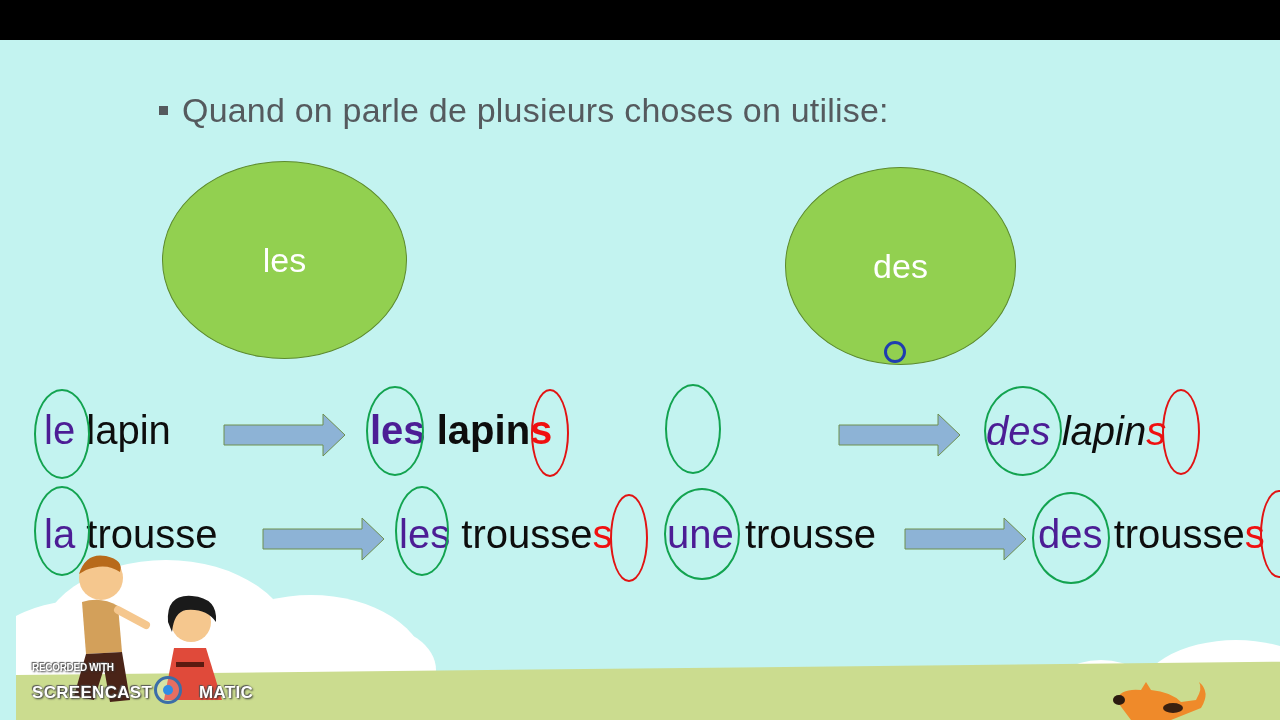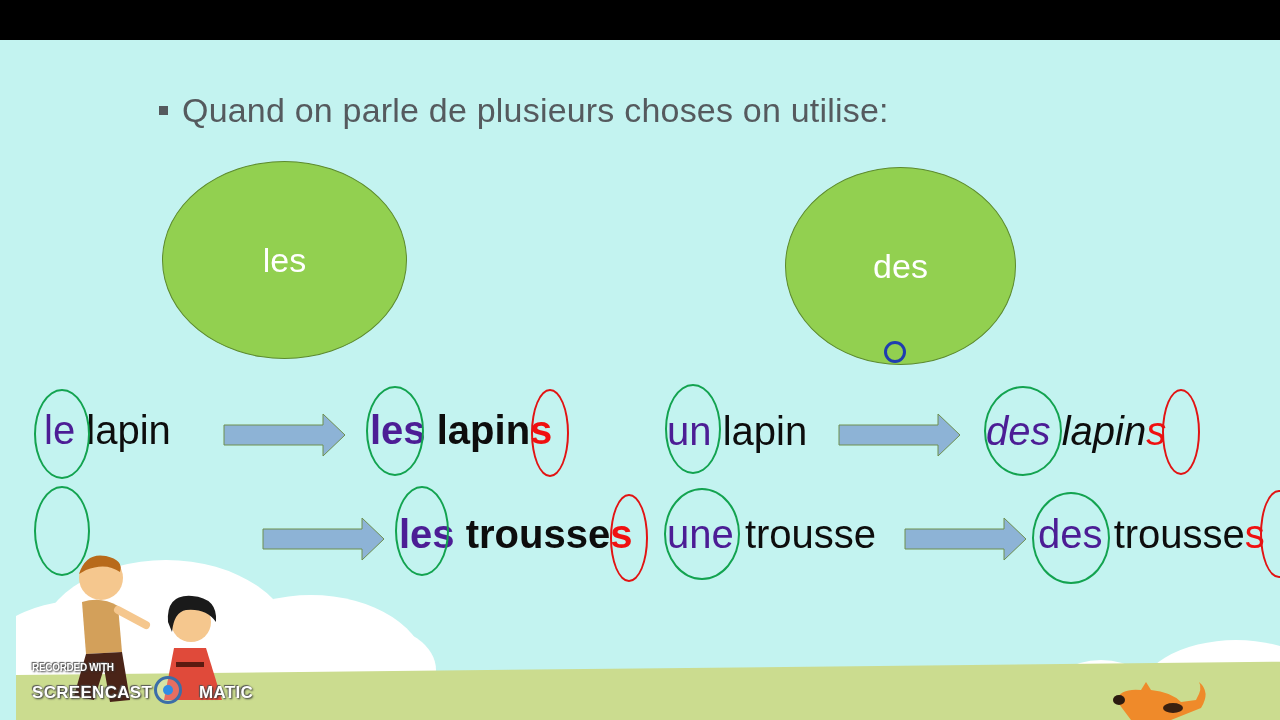--- a/index.html
+++ b/index.html
@@ -102,44 +102,44 @@
     <polygon points="1,12 100,12 100,1 122,22 100,43 100,32 1,32" fill="#8db3d6" stroke="#6f8f4f" stroke-width="1"></polygon>
   </svg>
 
   <div class="phrase" style="left:354px;top:370px;font-weight:bold;">
     <span class="art">les</span>
     <span>lapin</span><span class="pl">s</span>
   </div>
   <div class="ring g" style="left:350px;top:346px;width:58px;height:90px;"></div>
   <div class="ring r" style="left:515px;top:349px;width:38px;height:88px;"></div>
 
-  <div class="phrase" style="left:651px;top:371px;">
-    <span class="art">un</span>
-    <span>lapin</span>
-  </div>
   <div class="ring g" style="left:649px;top:344px;width:56px;height:90px;"></div>
 
   <svg class="arrow" style="left:822px;top:373px;" width="124" height="44" viewBox="0 0 124 44">
     <polygon points="1,12 100,12 100,1 122,22 100,43 100,32 1,32" fill="#8db3d6" stroke="#6f8f4f" stroke-width="1"></polygon>
   </svg>
 
   <div class="phrase" style="left:970px;top:371px;font-style:italic;">
     <span class="art">des</span>
     <span>lapin</span><span class="pl">s</span>
   </div>
   <div class="ring g" style="left:968px;top:346px;width:78px;height:90px;"></div>
   <div class="ring r" style="left:1146px;top:349px;width:38px;height:86px;"></div>
 
+  <div class="phrase" style="left:28px;top:474px;">
+    <span class="art">la</span>
+    <span>trousse</span>
+  </div>
   <div class="ring g" style="left:18px;top:446px;width:56px;height:90px;"></div>
 
   <svg class="arrow" style="left:246px;top:477px;" width="124" height="44" viewBox="0 0 124 44">
     <polygon points="1,12 100,12 100,1 122,22 100,43 100,32 1,32" fill="#8db3d6" stroke="#6f8f4f" stroke-width="1"></polygon>
   </svg>
 
-  <div class="phrase" style="left:383px;top:474px;font-weight:bold;">
+  <div class="phrase" style="left:383px;top:474px;">
     <span class="art">les</span>
     <span>trousse</span><span class="pl">s</span>
   </div>
   <div class="ring g" style="left:379px;top:446px;width:54px;height:90px;"></div>
   <div class="ring r" style="left:594px;top:454px;width:38px;height:88px;"></div>
 
   <div class="phrase" style="left:651px;top:474px;">
     <span class="art">une</span>
     <span>trousse</span>
   </div>

